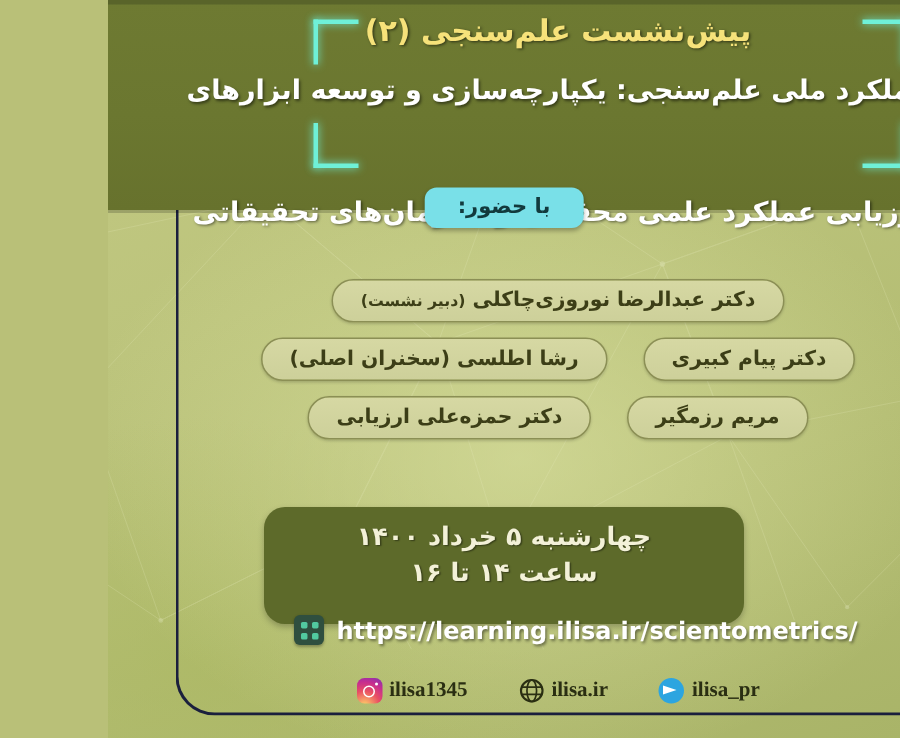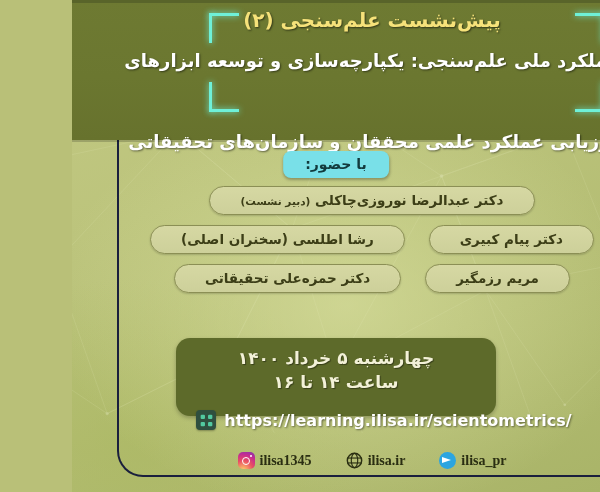--- a/index.html
+++ b/index.html
@@ -56,34 +56,34 @@
   
   .frame{
     position:absolute;left:45px;top:120px;width:510px;height:355px;
     border:2.5px solid #1a1f3d;border-top:none;
     border-bottom-left-radius:26px;border-bottom-right-radius:26px;
     pointer-events:none;
   }
 
   
   .attend{
-    position:absolute;left:50%;top:151px;transform:translateX(-50%);
+    position:absolute;left:50%;top:125px;transform:translateX(-50%);
     background:#79e0e8;color:#123a3d;font-size:14px;font-weight:bold;
     padding:5px 22px 6px;border-radius:8px;
     box-shadow:0 2px 3px rgba(0,0,0,.28);
   }
 
   
   .speakers{position:absolute;left:60px;top:186px;width:480px;}
   .row{display:flex;justify-content:center;gap:24px;margin-bottom:10px;}
   .pill{
     background:linear-gradient(180deg,#d6d8a3 0%,#cdd09a 100%);
     border:1.6px solid #8b8f55;border-radius:22px;
     color:#3c3e17;font-size:13.5px;font-weight:bold;
-    padding:5px 30px 6px;white-space:nowrap;
+    padding:5px 18px 6px;white-space:nowrap;
     box-shadow:0 1px 2px rgba(0,0,0,.18);
   }
   .pill .note{font-size:10.5px;font-weight:bold;}
   .row.single{justify-content:center;}
 
   
   .datebox{
     position:absolute;left:50%;top:338px;transform:translateX(-50%);
     width:320px;background:#5d6a2a;border-radius:14px;
     padding:8px 0 22px;text-align:center;
@@ -211,21 +211,21 @@
       </div>
       <div class="pill">
         <span>رشا اطلسی (سخنران اصلی)</span>
       </div>
     </div>
     <div class="row">
       <div class="pill">
         <span>مریم رزمگیر</span>
       </div>
       <div class="pill">
-        <span>دکتر حمزه‌علی تحقیقاتی</span>
+        <span>دکتر حمزه‌علی ارزیابی</span>
       </div>
     </div>
   </div>
 
   <div class="datebox">
     <div>چهارشنبه ۵ خرداد ۱۴۰۰</div>
     <div>ساعت ۱۴ تا ۱۶</div>
   </div>
 
   <div class="urlrow">

